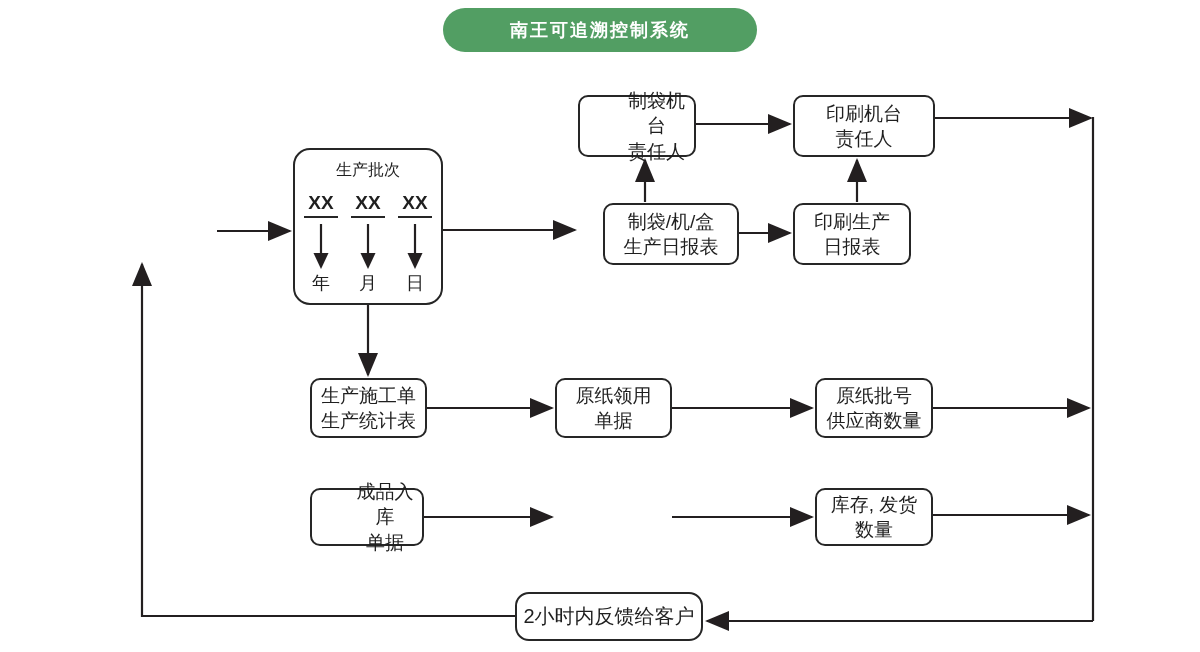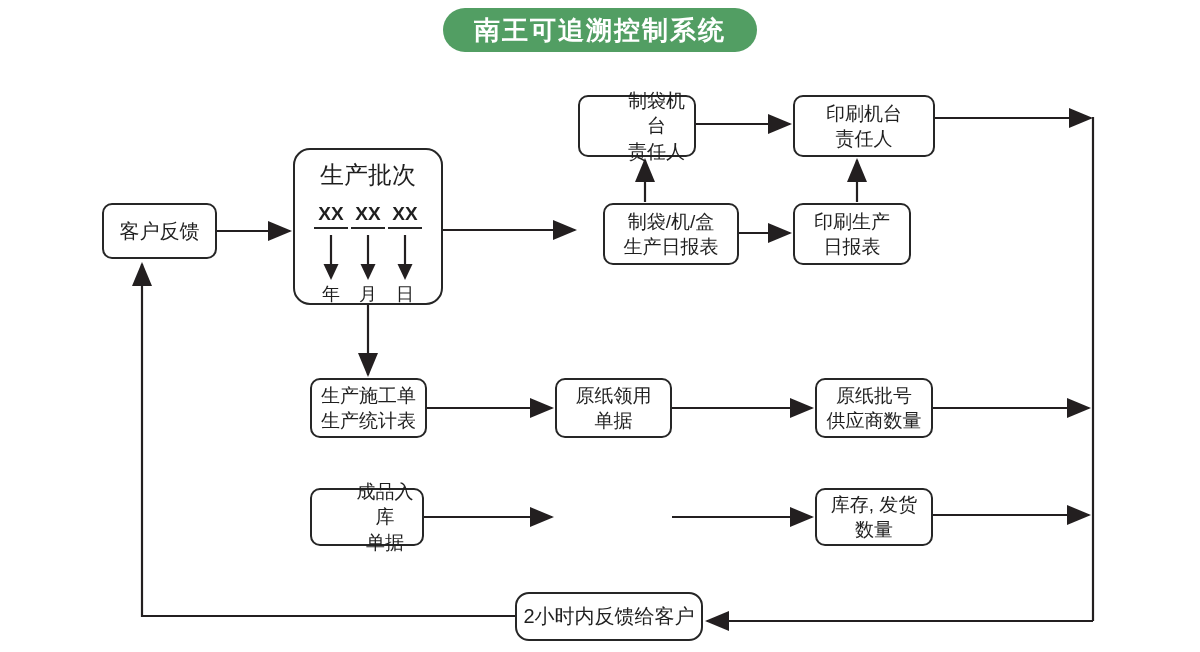--- a/index.html
+++ b/index.html
@@ -5,34 +5,34 @@
   html,body { margin:0; padding:0; background:#ffffff; }
   .canvas {
     position:relative; width:1200px; height:652px; background:#ffffff;
     font-family:"Liberation Sans", sans-serif; color:#1f1f1f; overflow:hidden;
   }
   .connectors { position:absolute; left:0; top:0; width:1200px; height:652px; }
   .badge {
     position:absolute; left:443px; top:8px; width:314px; height:44px;
     background:var(--badge,#529e63); border-radius:22px;
     display:flex; align-items:center; justify-content:center;
-    color:#ffffff; font-size:26px; font-weight:bold; letter-spacing:2px;
+    color:#ffffff; font-size:18px; font-weight:bold; letter-spacing:2px;
   }
   .node {
     position:absolute; box-sizing:border-box; background:#ffffff;
     border:2.2px solid #262626; border-radius:10px;
     display:flex; align-items:center; justify-content:center;
     text-align:center; font-size:19px; line-height:1.32; white-space:pre-line;
   }
   .batch {
     border-radius:17px; flex-direction:column; justify-content:flex-start;
     padding-top:9px; white-space:normal;
   }
-  .batch-title { font-size:24px; margin-bottom:10px; }
-  .batch-cols { display:flex; gap:1px; justify-content:flex-start; }
+  .batch-title { font-size:16px; margin-bottom:10px; }
+  .batch-cols { display:flex; gap:11px; justify-content:flex-start; }
   .batch-col { display:flex; flex-direction:column; align-items:center; width:36px; }
   .batch-code {
     font-size:19px; font-weight:bold; width:34px; text-align:center;
     border-bottom:2px solid #262626; padding-bottom:1px; margin-bottom:5px;
   }
   .batch-unit { font-size:18px; margin-top:3px; }
 </style>
 </head>
 <body>
 
@@ -62,23 +62,20 @@
       <path d="M1093,117 V621"></path>
       <path d="M1093,621 H707" marker-end="url(#ah)"></path>
       <path d="M515,616 H142 V264" marker-end="url(#ah)"></path>
     </g>
   </svg>
 
   <div class="badge">
     <span>南王可追溯控制系统</span>
   </div>
 
-  <div class="node" style="left:102px; top:203px; width:115px; height:56px; font-size:20px;">
-    <span>客户反馈</span>
-  </div>
 
   <div class="node batch" style="left:293px; top:148px; width:150px; height:157px;">
     <div class="batch-title">生产批次</div>
     <div class="batch-cols">
       <div class="batch-col">
         <span class="batch-code">XX</span>
         <svg width="20" height="46" viewBox="0 0 20 46">
           <line x1="10" y1="1" x2="10" y2="32" stroke="#231f20" stroke-width="2.2"></line>
           <path d="M2.5,30 L17.5,30 L10,46 Z" fill="#231f20"></path>
         </svg>

